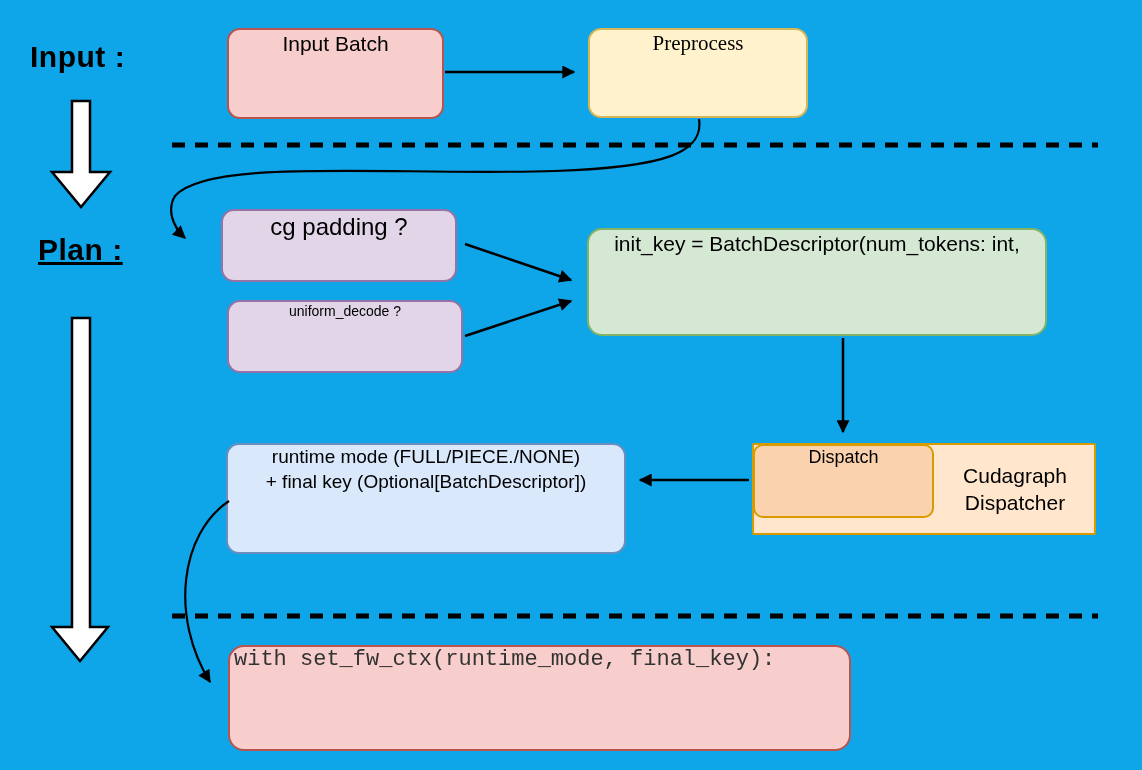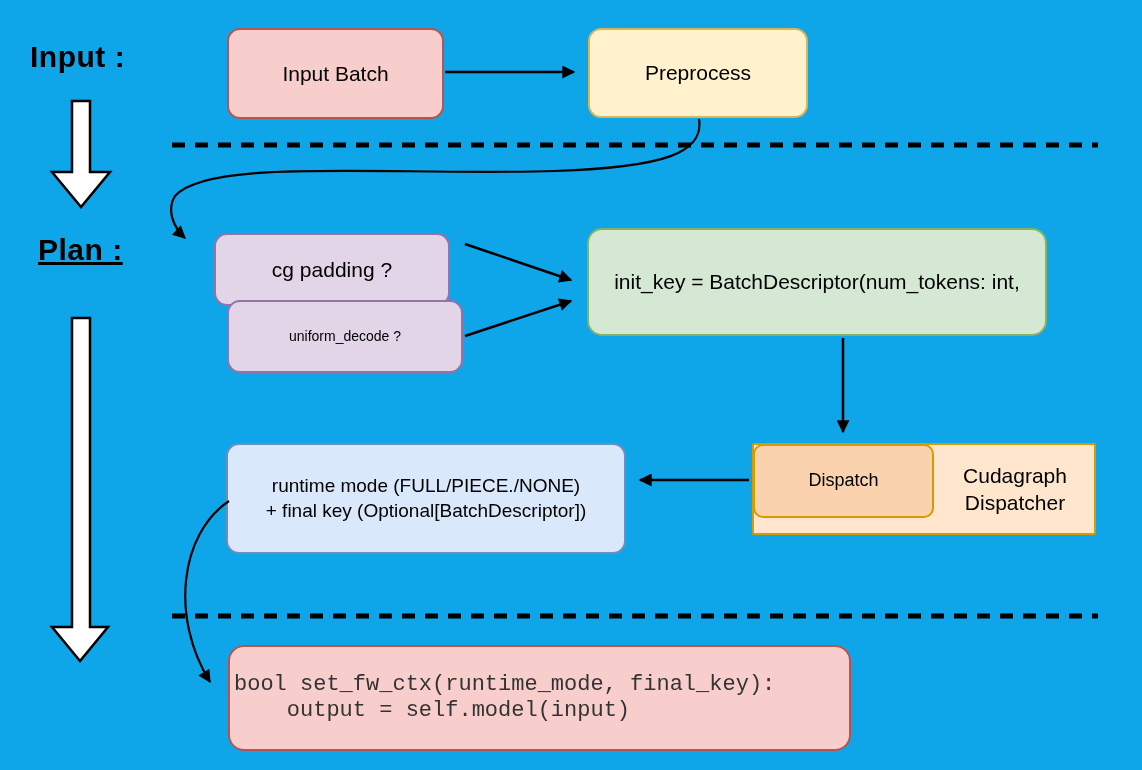--- a/index.html
+++ b/index.html
@@ -7,26 +7,26 @@
     position:relative;width:1142px;height:770px;background:#0ea5e9;overflow:hidden;
     font-family:"Liberation Sans",sans-serif;
   }
   .overlay{position:absolute;left:0;top:0;width:1142px;height:770px;z-index:6;pointer-events:none;}
   .stage-label{
     position:absolute;z-index:3;font-weight:bold;font-size:30px;color:#000;
     white-space:nowrap;letter-spacing:0.5px;
   }
   .node{
     position:absolute;z-index:4;box-sizing:border-box;border:2px solid;
-    display:flex;flex-direction:column;align-items:center;justify-content:center;
+    display:flex;flex-direction:column;align-items:center;
     text-align:center;color:#000;line-height:1.3;
   }
   .n-input-batch   {left:227px;top:28px;width:217px;height:91px;background:#F8CECC;border-color:#B85450;border-radius:13px;font-size:21px;}
-  .n-preprocess    {left:588px;top:28px;width:220px;height:90px;background:#FFF2CC;border-color:#D6B656;border-radius:13px;font-size:21px;}
-  .n-cg-padding    {left:214px;top:209px;width:236px;height:73px;background:#E1D5E7;border-color:#9673A6;border-radius:13px;font-size:21px;margin-top:24px;}
+  .n-preprocess    {left:588px;top:28px;width:220px;height:90px;background:#FFF2CC;border-color:#D6B656;border-radius:13px;font-size:21px;font-family:Liberation Serif, serif;}
+  .n-cg-padding    {left:221px;top:209px;width:236px;height:73px;background:#E1D5E7;border-color:#9673A6;border-radius:13px;font-size:24px;}
   .n-uniform-decode{left:227px;top:300px;width:236px;height:73px;background:#E1D5E7;border-color:#9673A6;border-radius:13px;font-size:14px;}
   .n-init-key      {left:587px;top:228px;width:460px;height:108px;background:#D5E8D4;border-color:#82B366;border-radius:15px;font-size:21px;}
   .n-dispatcher    {left:752px;top:443px;width:344px;height:92px;background:#FFE6CC;border-color:#D79B00;border-radius:2px;font-size:21px;
                     z-index:4;justify-content:center;align-items:center;padding-left:182px;box-sizing:border-box;}
   .n-dispatcher .wrap{width:160px;}
   .n-dispatch      {left:753px;top:444px;width:181px;height:74px;background:#FAD2AE;border-color:#D79B00;border-radius:10px;font-size:18px;z-index:5;}
   .n-runtime       {left:226px;top:443px;width:400px;height:111px;background:#DAE8FC;border-color:#6C8EBF;border-radius:13px;font-size:19px;}
   .n-code          {left:228px;top:645px;width:623px;height:106px;background:#F8CECC;border-color:#B85450;border-radius:16px;
                     font-family:"Liberation Mono",monospace;font-size:22px;color:#333333;
                     align-items:flex-start;padding-left:4px;line-height:1.2;}
@@ -67,22 +67,21 @@
   <div class="node n-dispatch">
     <div>Dispatch</div>
   </div>
 
   <div class="node n-runtime">
     <div>runtime mode (FULL/PIECE./NONE)</div>
     <div>+ final key (Optional[BatchDescriptor])</div>
   </div>
 
   <div class="node n-code">
-    <div>bool set_fw_ctx(runtime_mode, final_key):</div>
-    <div>    output = self.model(input)</div>
+    <div>with set_fw_ctx(runtime_mode, final_key):</div>
   </div>
 
   <svg class="overlay" viewBox="0 0 1142 770">
     <defs>
       <marker id="arrow" viewBox="0 0 10 10" refX="9" refY="5" markerWidth="15" markerHeight="13" markerUnits="userSpaceOnUse" orient="auto-start-reverse">
         <path d="M 0 0 L 10 5 L 0 10 z" fill="#000000"></path>
       </marker>
     </defs>
 
     <line x1="172" y1="145" x2="1098" y2="145" stroke="#000" stroke-width="5" stroke-dasharray="13 10"></line>

